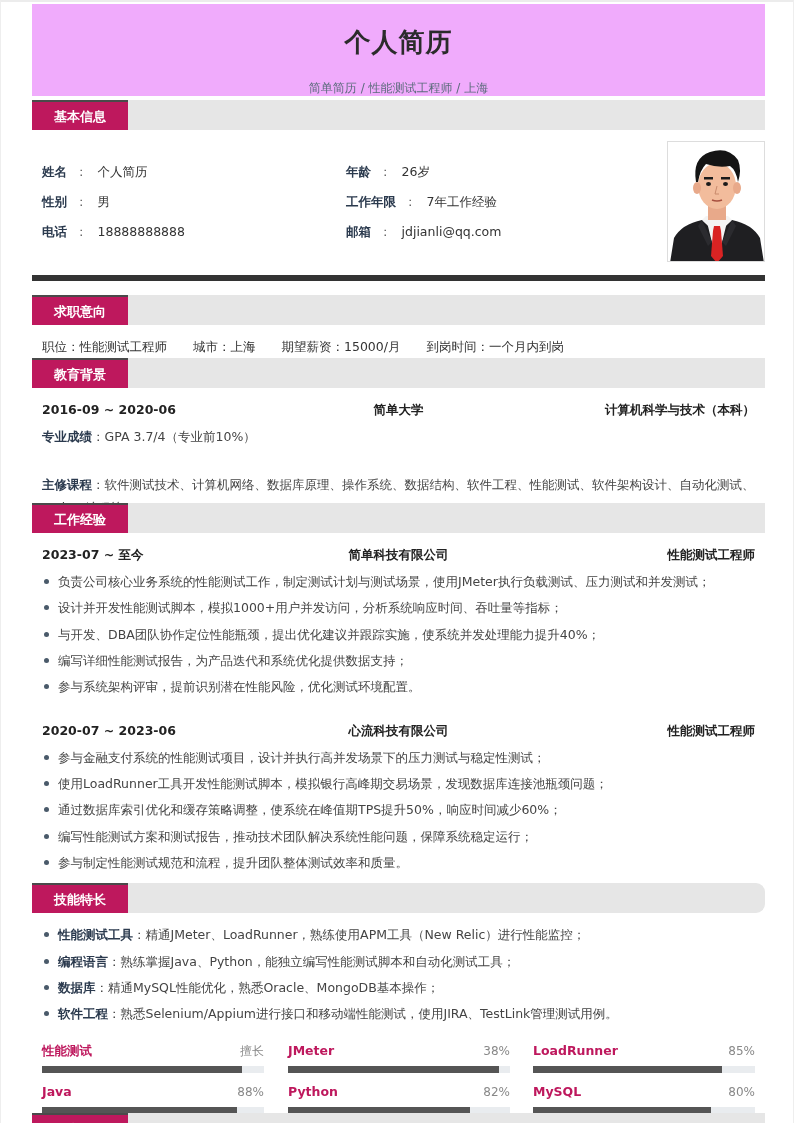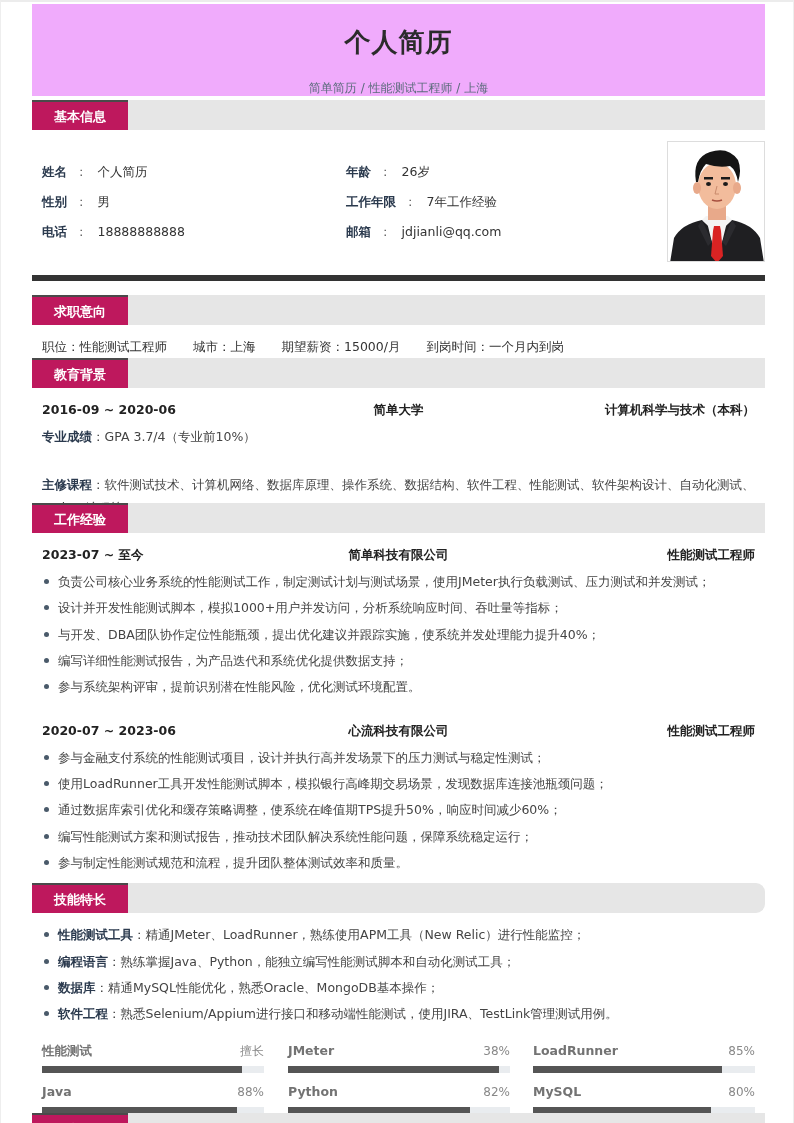--- a/index.html
+++ b/index.html
@@ -27,21 +27,21 @@
   .row3 { position: absolute; left: 41px; width: 713px; height: 18px; font-size: 12.5px; font-weight: bold; color: #222; line-height: 18px; }
   .row3 .l { position: absolute; left: 0; top: 0; }
   .row3 .c { position: absolute; left: 0; width: 713px; top: 0; text-align: center; }
   .row3 .r { position: absolute; right: 0; top: 0; }
 
   .para { position: absolute; left: 41px; width: 713px; font-size: 12.5px; color: #444; line-height: 23px; }
   .bul { position: absolute; left: 41px; width: 713px; font-size: 12.5px; color: #444; line-height: 18px; white-space: nowrap; }
   .bul .dot { display: inline-block; width: 5px; height: 5px; border-radius: 50%; background: #4a5a6a; margin: 0 9px 2px 2px; vertical-align: middle; }
 
   .skill { position: absolute; width: 222px; height: 34px; }
-  .skill .name { position: absolute; left: 0; top: 0; font-size: 12.5px; font-weight: bold; color: #737373; line-height: 18px; }
+  .skill .name { position: absolute; left: 0; top: 0; font-size: 12.5px; font-weight: bold; color: #be185d; line-height: 18px; }
   .skill .lvl { position: absolute; right: 0; top: 0; font-size: 12px; color: #888; line-height: 18px; }
   .skill .track { position: absolute; left: 0; top: 24px; width: 222px; height: 7px; background: #e9ecef; }
   .skill .fill { position: absolute; left: 0; top: 0; height: 7px; background: #555555; }
 </style>
 </head>
 <body>
 
 <div class="page">
 
   <div class="header">

